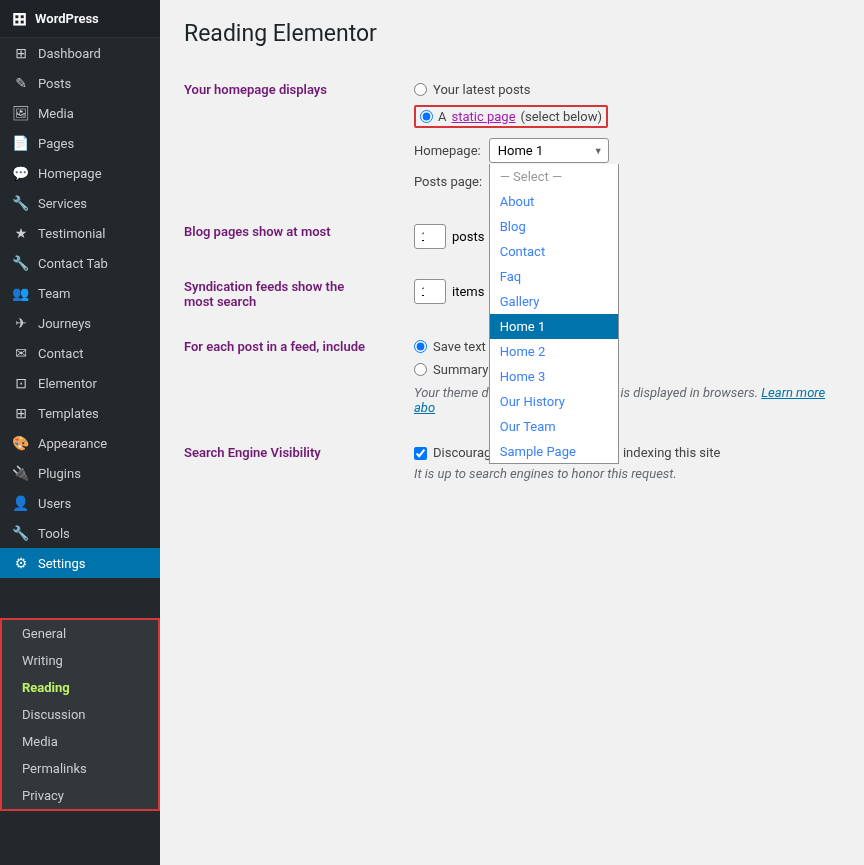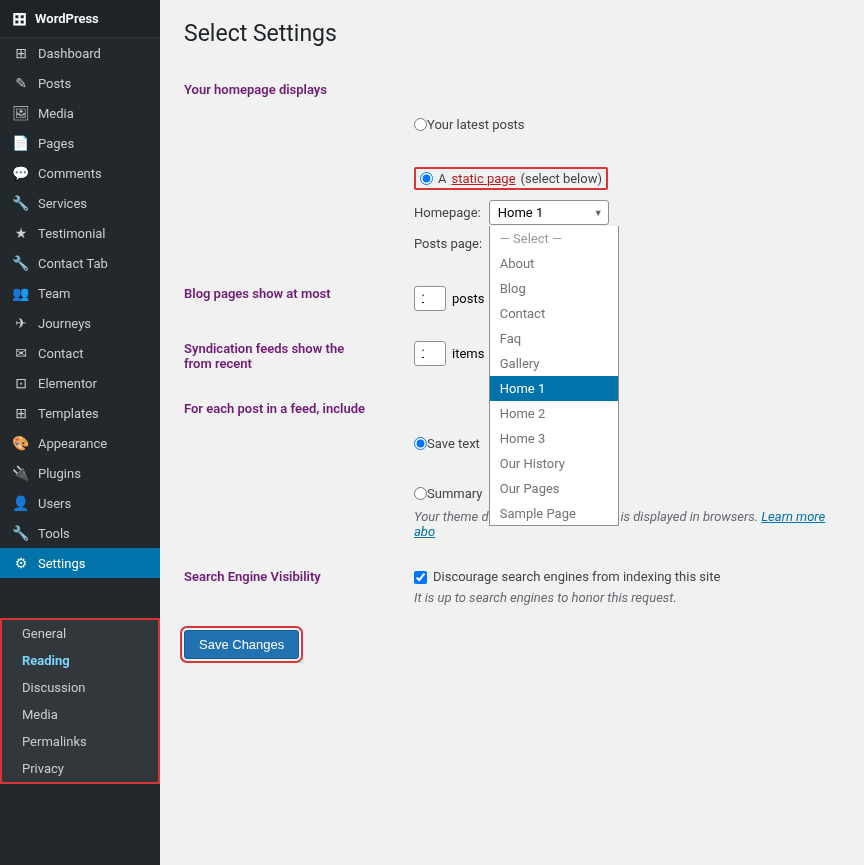--- a/index.html
+++ b/index.html
@@ -44,21 +44,21 @@
       background: #32373c;
       border: 2px solid #d63638;
       margin-top: 40px;
     }
     .submenu-item {
       padding: 6px 12px 6px 20px;
       color: #ccc;
       cursor: pointer;
       font-size: 13px;
     }
-    .submenu-item.active { color: #7dd3fc; font-weight: 700; }
+    .submenu-item.active { color: #bef264; font-weight: 700; }
 
     
     #main {
       flex: 1;
       background: #f1f1f1;
       padding: 20px 24px;
       overflow-y: auto;
     }
     .page-title {
       font-size: 23px;
@@ -83,27 +83,27 @@
       font-size: 13px;
     }
     .form-table td {
       padding: 15px 10px;
     }
 
     
     .radio-option {
       display: flex;
       align-items: center;
+      gap: 6px;
       margin-bottom: 8px;
       font-size: 13px;
       color: #444;
-      margin-top: 35px;
     }
     .radio-option input[type="radio"] { cursor: pointer; }
-    .link-text { color: #b91c1c; text-decoration: underline; cursor: pointer; }
+    .link-text { color: #a21caf; text-decoration: underline; cursor: pointer; }
     .homepage-select-row {
       display: flex;
       align-items: center;
       gap: 8px;
       position: relative;
     }
     .homepage-label { color: #444; font-size: 13px; }
 
     
     .dropdown-wrapper {
@@ -138,21 +138,21 @@
       border: 1px solid #8c8f94;
       border-top: none;
       z-index: 100;
       max-height: 300px;
       overflow-y: auto;
     }
     .dropdown-item {
       padding: 5px 10px;
       font-size: 13px;
       cursor: pointer;
-      color: #737373;
+      color: #3b82f6;
     }
     .dropdown-item.selected { background: #0073aa; color: #fff; }
     .dropdown-item.disabled { color: #999; }
 
     
     .num-input {
       width: 32px;
       border: 1px solid #8c8f94;
       padding: 4px 6px;
       font-size: 13px;
@@ -216,21 +216,21 @@
       <div class="sidebar-item">
         <span class="icon">🖼</span>
         <span>Media</span>
       </div>
       <div class="sidebar-item">
         <span class="icon">📄</span>
         <span>Pages</span>
       </div>
       <div class="sidebar-item">
         <span class="icon">💬</span>
-        <span>Comments</span>
+        <span>Homepage</span>
       </div>
       <div class="sidebar-item">
         <span class="icon">🔧</span>
         <span>Services</span>
       </div>
       <div class="sidebar-item">
         <span class="icon">★</span>
         <span>Testimonial</span>
       </div>
       <div class="sidebar-item">
@@ -274,30 +274,31 @@
         <span>Tools</span>
       </div>
       <div class="sidebar-item active">
         <span class="icon">⚙</span>
         <span>Settings</span>
       </div>
     </div>
 
   <div class="settings-submenu" id="settings-submenu">
       <div class="submenu-item">General</div>
+      <div class="submenu-item">Writing</div>
       <div class="submenu-item active">Reading</div>
       <div class="submenu-item">Discussion</div>
       <div class="submenu-item">Media</div>
       <div class="submenu-item">Permalinks</div>
       <div class="submenu-item">Privacy</div>
     </div>
 </div>
 
 <div id="main">
-  <h1 class="page-title">Select Settings</h1>
+  <h1 class="page-title">Reading Elementor</h1>
 
   <table class="form-table">
     <tbody>
 
       <tr>
         <th>
           <span>Your homepage displays</span>
         </th>
         <td>
           <div class="radio-option">
@@ -324,21 +325,21 @@
                 <div class="dropdown-item disabled">— Select —</div>
                     <div class="dropdown-item">About</div>
                     <div class="dropdown-item">Blog</div>
                     <div class="dropdown-item">Contact</div>
                     <div class="dropdown-item">Faq</div>
                     <div class="dropdown-item">Gallery</div>
                     <div class="dropdown-item selected">Home 1</div>
                     <div class="dropdown-item">Home 2</div>
                     <div class="dropdown-item">Home 3</div>
                     <div class="dropdown-item">Our History</div>
-                    <div class="dropdown-item">Our Pages</div>
+                    <div class="dropdown-item">Our Team</div>
                     <div class="dropdown-item">Sample Page</div>
                   </div>
               </div>
             </div>
             <div style="display:flex; align-items:center; gap:8px;">
               <span class="homepage-label">Posts page:</span>
               <div class="dropdown-wrapper">
                 <div class="select-trigger" style="width:120px;">
                   <span>— Select —</span>
                 </div>
@@ -356,21 +357,21 @@
           <div style="display:flex; align-items:center; gap:6px;">
             <input type="number" class="num-input" value="10" style="">
             <span>posts</span>
           </div>
         </td>
       </tr>
 
       <tr>
         <th>
           <span>Syndication feeds show the</span><br>
-          <span>from recent</span>
+          <span>most search</span>
         </th>
         <td>
           <div style="display:flex; align-items:center; gap:6px;">
             <input type="number" class="num-input" value="10" style="">
             <span>items</span>
           </div>
         </td>
       </tr>
 
       <tr>
@@ -402,14 +403,13 @@
             <span>Discourage search engines from indexing this site</span>
           </div>
           <p class="info-text">
             <span>It is up to search engines to honor this request.</span>
           </p>
         </td>
       </tr>
     </tbody>
   </table>
 
-  <button class="save-btn">Save Changes</button>
 </div>
 
 </body></html>

